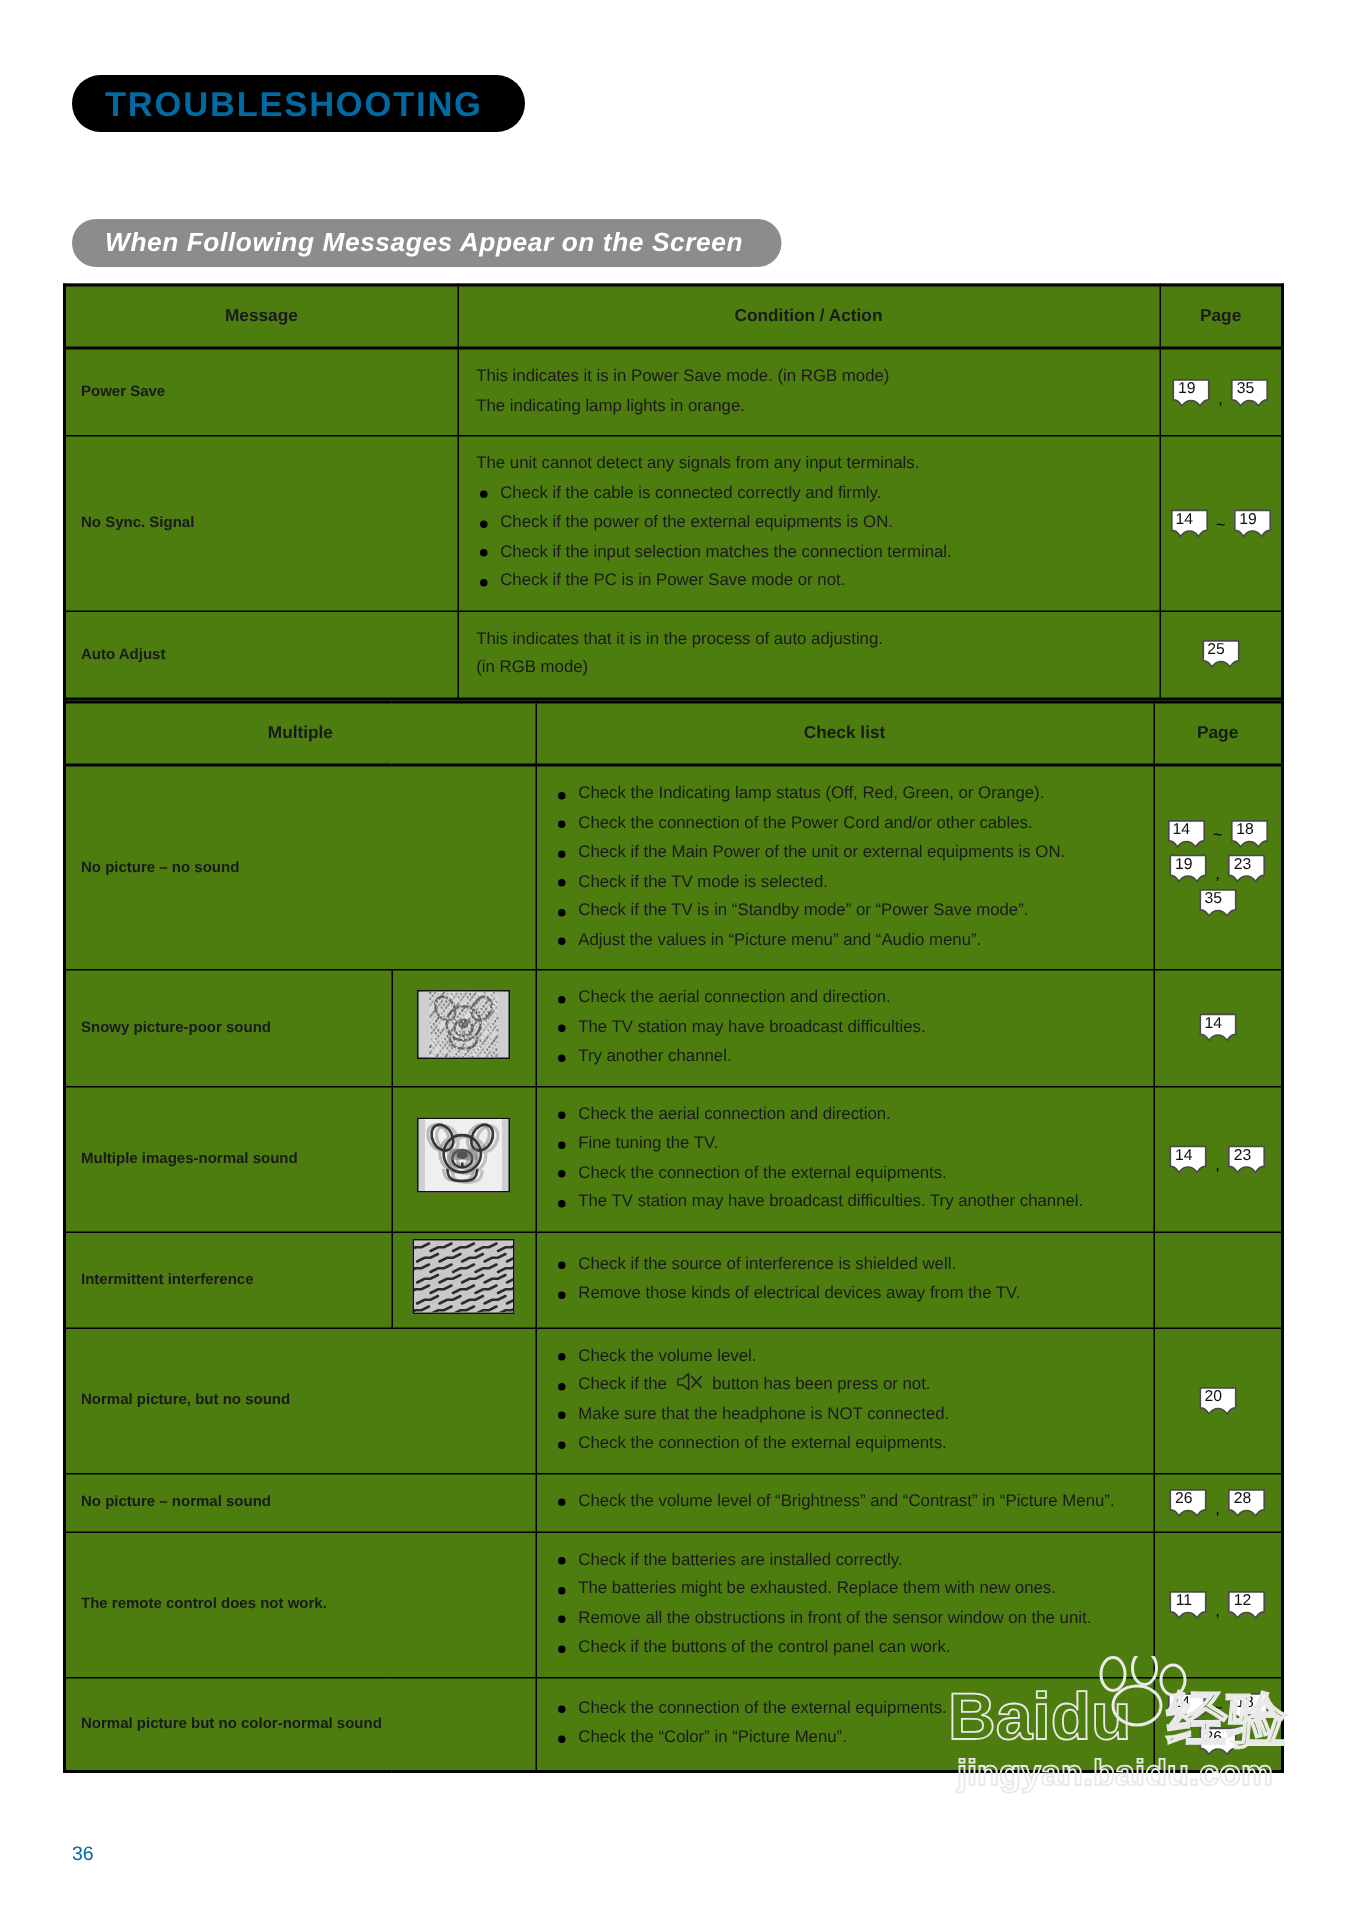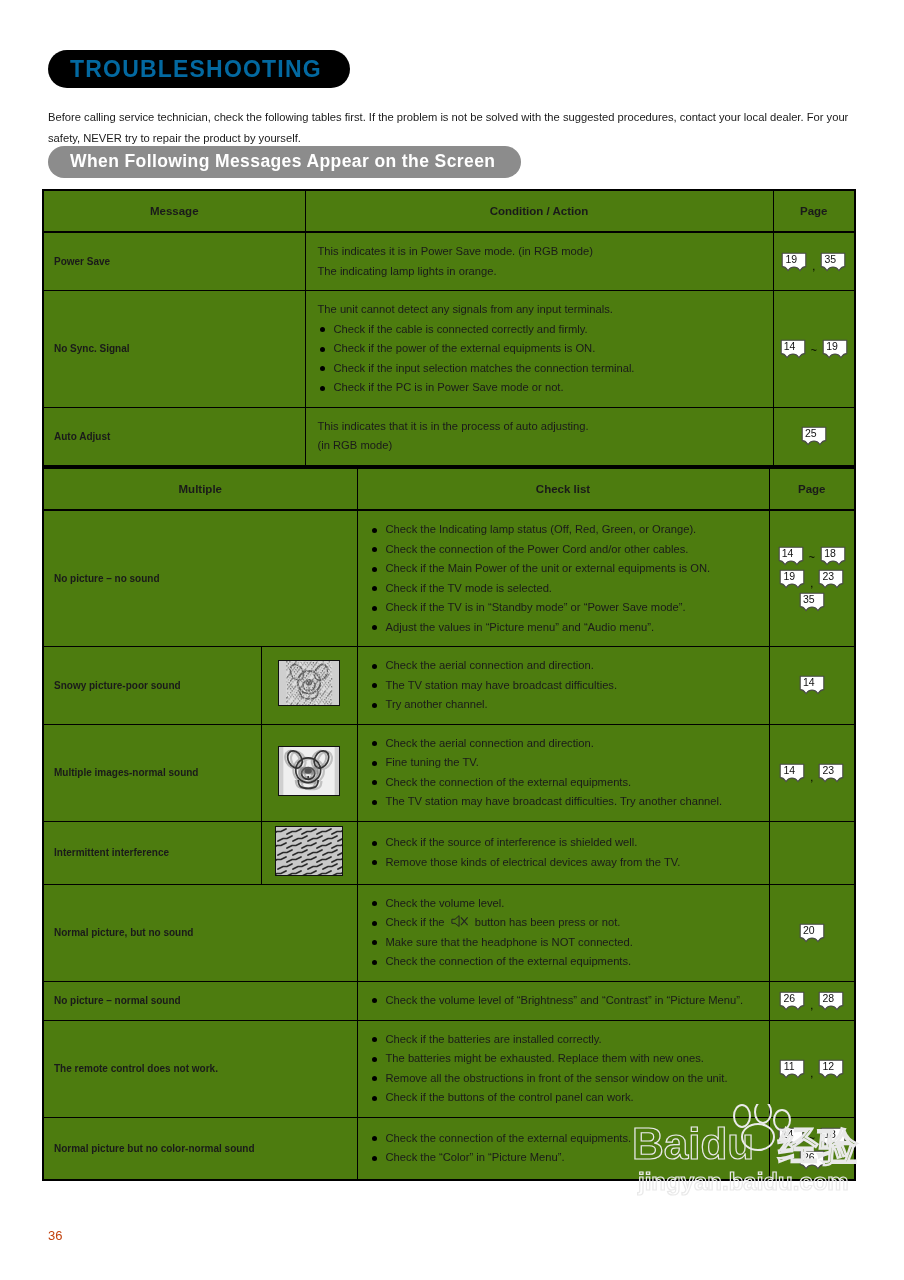--- a/index.html
+++ b/index.html
@@ -56,20 +56,21 @@
 
   
   .section-bar {
     position: absolute;
     height: 32px;
     background: #8c8c8c;
     border-radius: 16px;
     display: flex;
     align-items: center;
     padding: 0 26px 0 22px;
+    font-style: italic;
   }
   .section-bar .txt {
     color: #ffffff;
     font-size: 17.5px;
     font-weight: bold;
     letter-spacing: 0.4px;
     line-height: 1;
   }
   #bar1 { left: 48px; top: 146px; }
   #bar2 { left: 48px; top: 425px; }
@@ -206,33 +207,32 @@
     stroke: #e9e9e9;
     stroke-width: 1.2px;
   }
 
   
   .pageno {
     position: absolute;
     left: 48px;
     top: 1228px;
     font-size: 13px;
-    color: #c2410c;
+    color: #0369a1;
   }
 </style>
 </head>
 <body>
 
 <div class="page">
 
   <div class="title-pill">
     <span class="txt">TROUBLESHOOTING</span>
   </div>
 
-  <p class="intro">Before calling service technician, check the following tables first. If the problem is not be solved with the suggested procedures, contact your local dealer. For your safety, NEVER try to repair the product by yourself.</p>
 
   <div class="section-bar" id="bar1">
     <span class="txt">When Following Messages Appear on the Screen</span>
   </div>
 
   <table class="doc" id="table1" style="left:42px; top:189px; width:812px;">
     <colgroup>
       <col style="width:262px">
       <col style="width:468px">
       <col style="width:82px">

